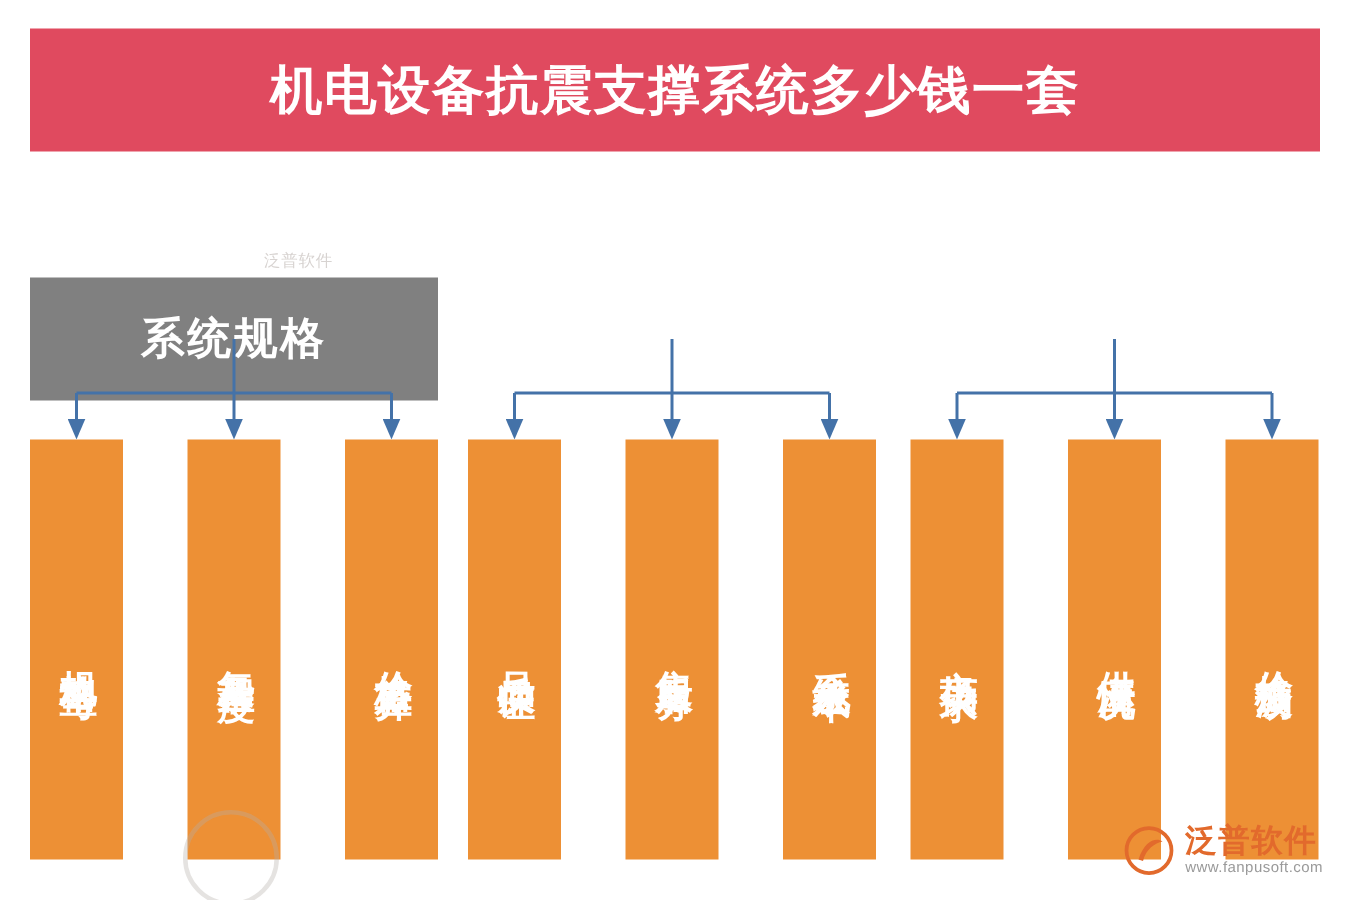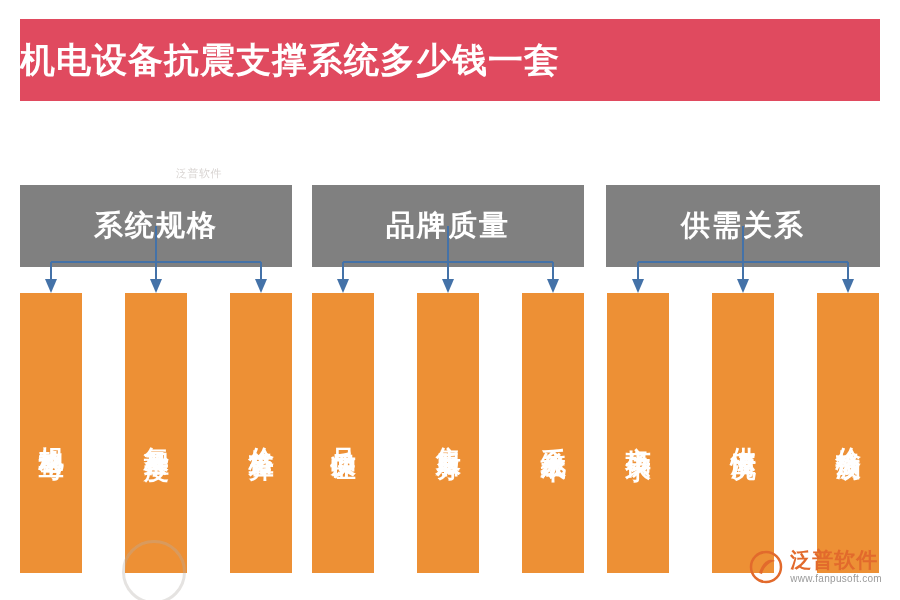--- a/index.html
+++ b/index.html
@@ -23,21 +23,21 @@
   
   .title-banner {
     position: absolute;
     left: 20px;
     top: 19px;
     width: 860px;
     height: 82px;
     background: #e04a5f;
     display: flex;
     align-items: center;
-    justify-content: flex-start;
+    justify-content: center;
   }
   .title-text {
     color: #ffffff;
     font-size: 35px;
     font-weight: bold;
     letter-spacing: 1px;
     white-space: nowrap;
     font-family: "Liberation Serif", "DejaVu Serif", serif;
   }
 
@@ -154,26 +154,20 @@
 <body>
 
 <div class="canvas">
 
   <div class="title-banner">
     <div class="title-text">机电设备抗震支撑系统多少钱一套</div>
   </div>
 
   <div class="cat-box cat-0">
     <div class="cat-text">系统规格</div>
-  </div>
-  <div class="cat-box cat-1">
-    <div class="cat-text">品牌质量</div>
-  </div>
-  <div class="cat-box cat-2">
-    <div class="cat-text">供需关系</div>
   </div>
 
   <svg class="connectors" viewBox="0 0 900 600">
     <defs>
       <marker id="arrowhead" markerWidth="7" markerHeight="6" refX="3.5" refY="3" orient="auto">
         <polygon points="0 0, 7 3, 0 6" fill="#4472a8"></polygon>
       </marker>
     </defs>
     <g stroke="#4472a8" stroke-width="2" fill="none">
 

